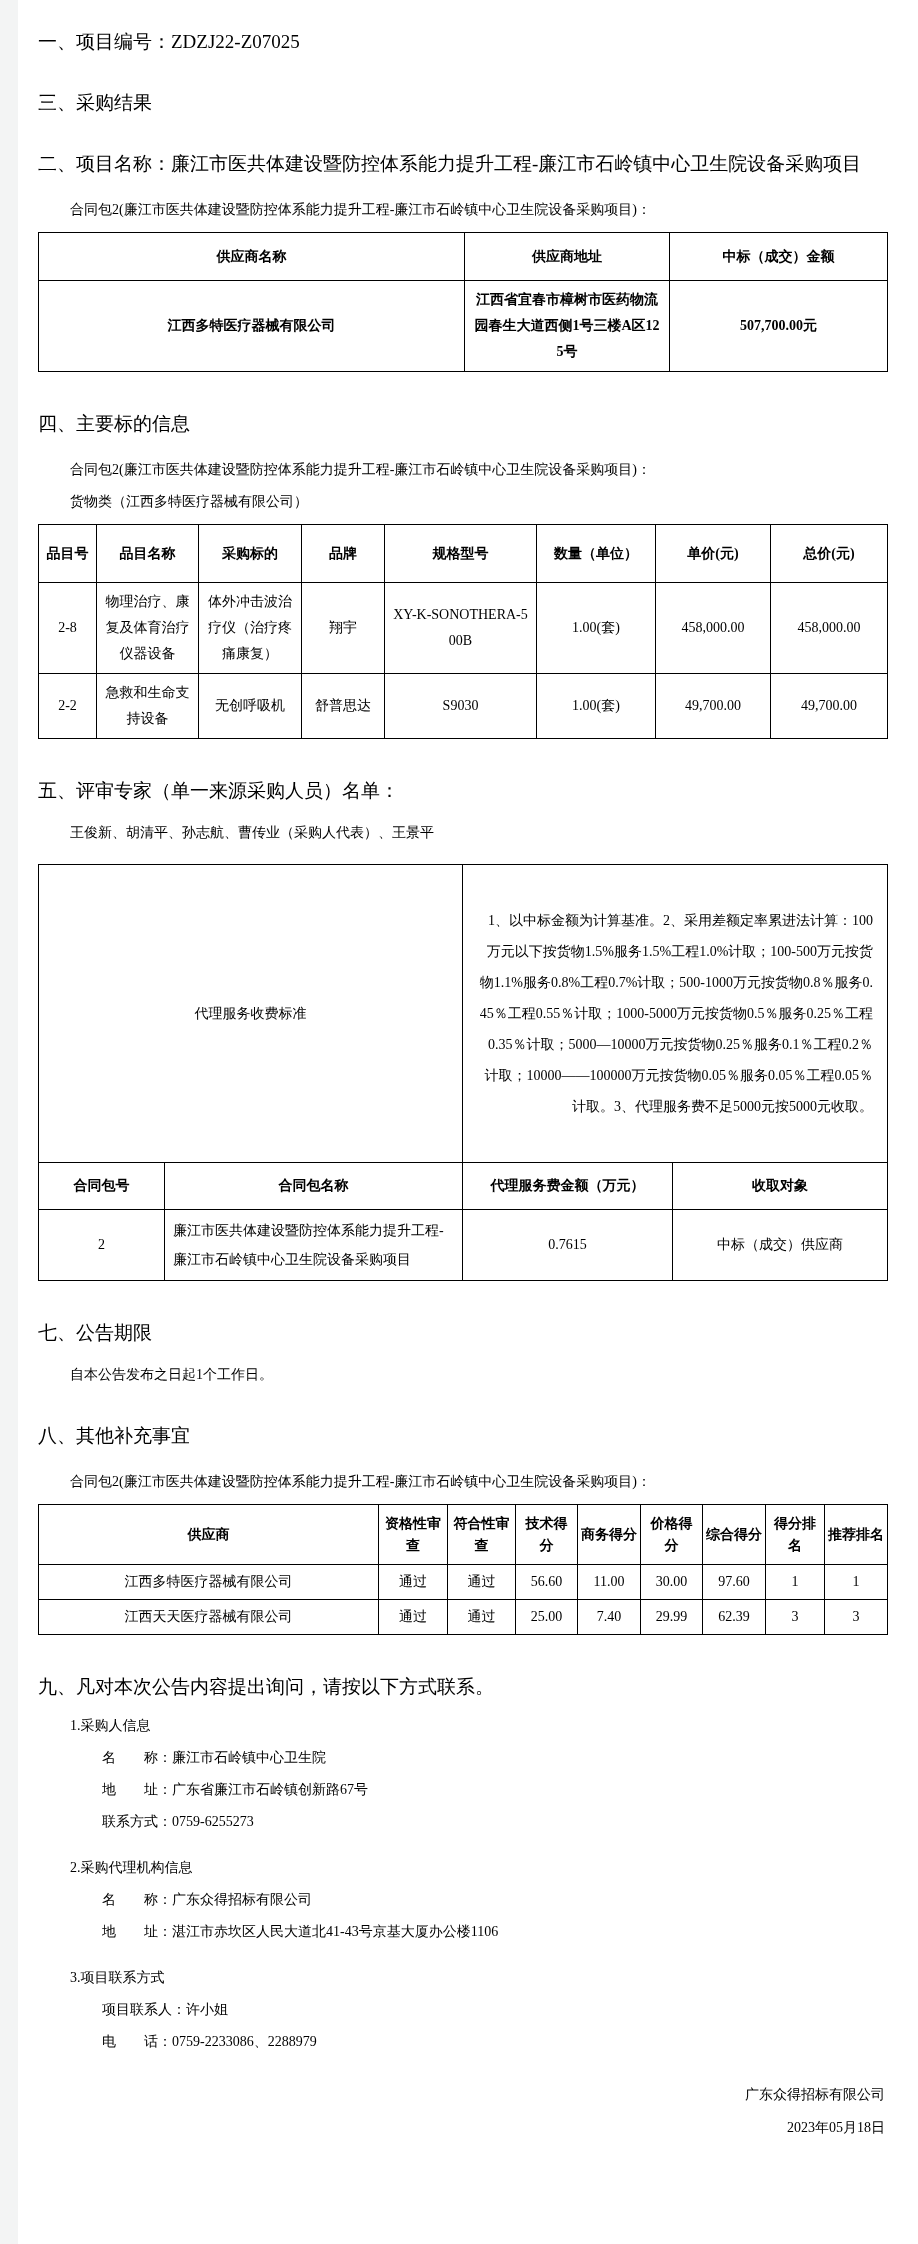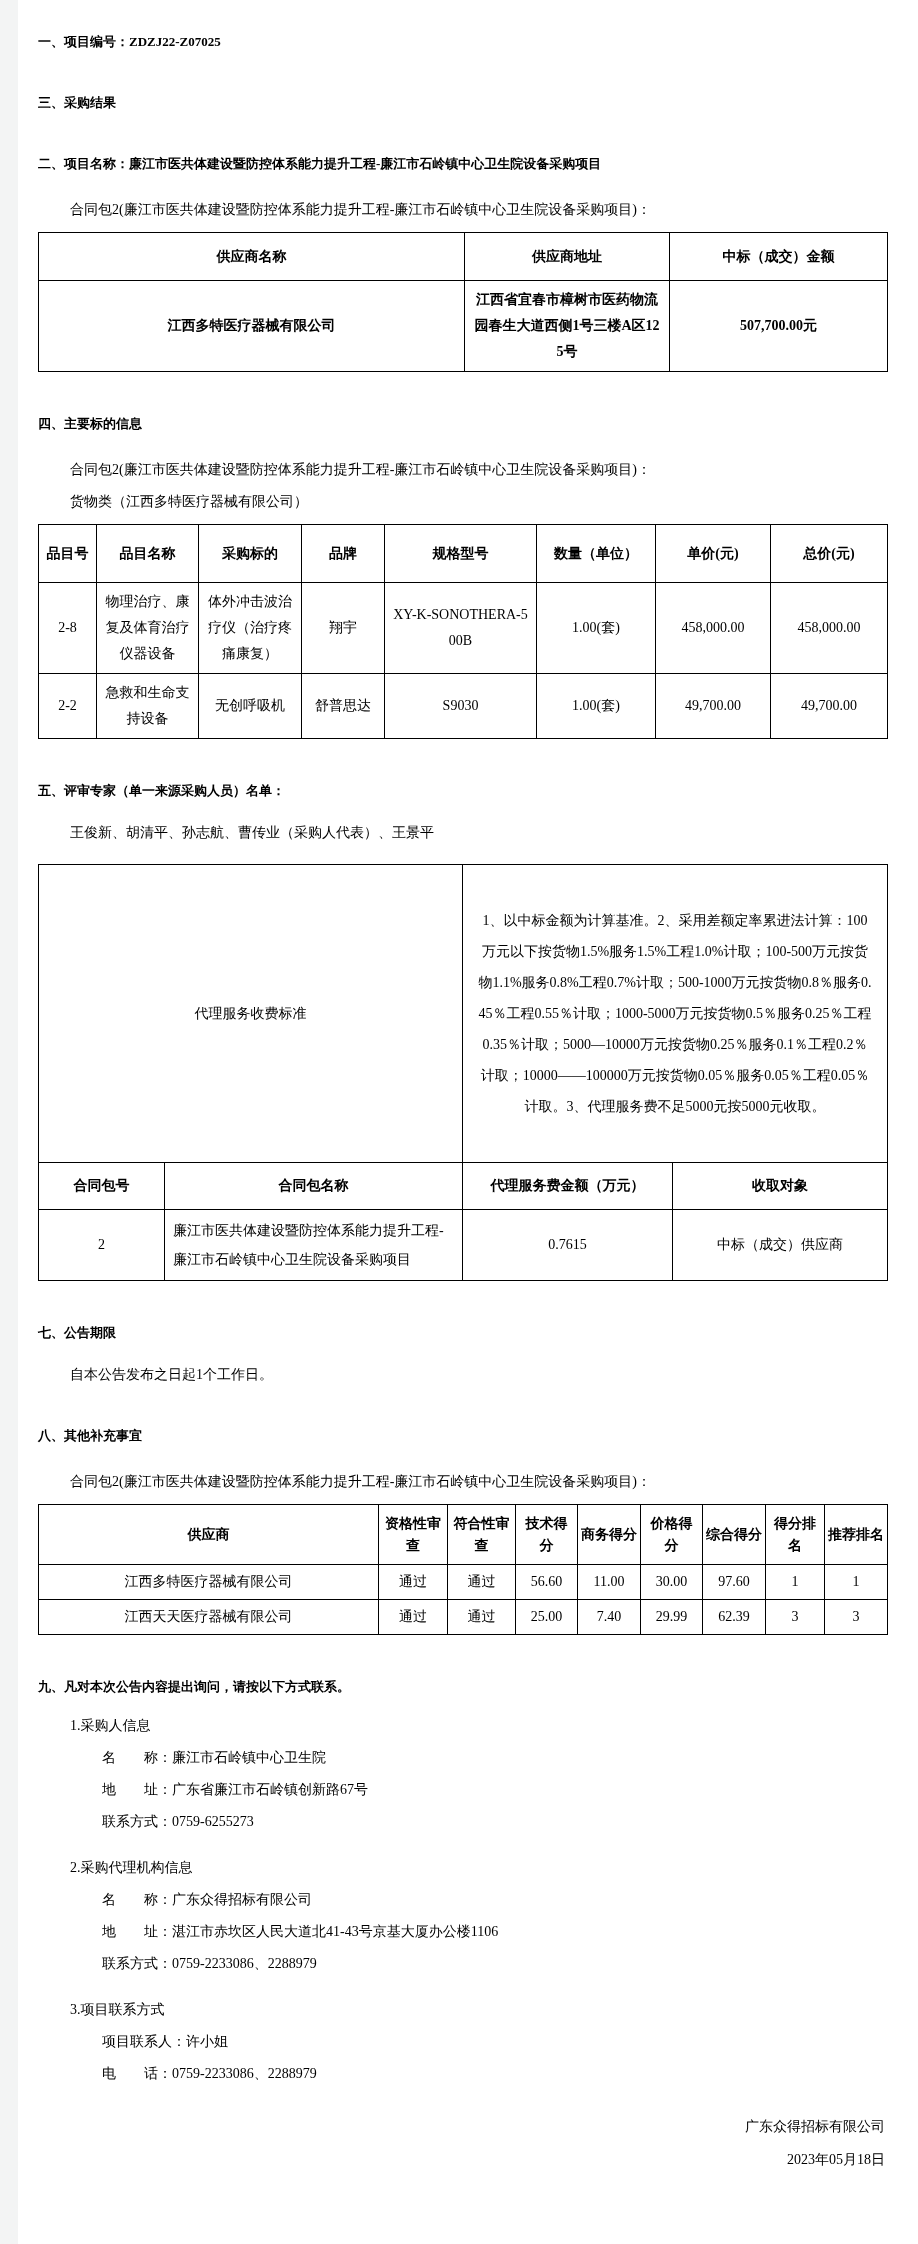--- a/index.html
+++ b/index.html
@@ -7,21 +7,21 @@
   body {
     background:#ffffff;
     font-family:"Liberation Serif","DejaVu Serif",serif;
     color:#000;
     font-size:14px;
   }
   .page { position:relative; width:918px; min-height:2244px; margin:0 auto; background:#fff; overflow:hidden; }
   .gutter { position:absolute; left:0; top:0; width:18px; height:100%; background:#f3f4f4; }
   .content { padding:24px 31px 0 38px; }
 
-  .sec { font-weight:bold; font-size:13px; line-height:19px; margin:42px 0 0 0; }
+  .sec { font-weight:normal; font-size:19px; line-height:19px; margin:42px 0 0 0; }
   .sec.first { margin-top:8px; }
   .sub-line { margin:27px 0 13px 32px; line-height:19px; }
   .goods-line { margin:11px 0 13px 32px; line-height:19px; }
   .plain-line { margin:23px 0 0 32px; line-height:19px; }
 
   table { border-collapse:collapse; table-layout:fixed; width:849px; background:#fff; }
   th,td {
     border:1px solid #000;
     padding:6px 8px;
     text-align:center;
@@ -30,21 +30,21 @@
     font-size:14px;
     word-break:break-all;
     font-weight:normal;
   }
   th { font-weight:bold; }
   .t1 th { height:48px; }
   .t1 td { height:84px;font-weight:bold; }
   .t2 th { height:58px; line-height:24px; padding:13px 6px; }
   .num { text-align:center; }
   .fee-std-label { height:298px; }
-  .fee-std-text { text-align:center; line-height:31px; padding:10px 14px; }
+  .fee-std-text { text-align:right; line-height:31px; padding:10px 14px; }
   .t3 th { height:47px; }
   .t3 td.pkg-name { text-align:left; line-height:29px; }
   .t4 th { line-height:22px; padding:7px 3px; height:60px; }
   .t4 td { line-height:20px; padding:7px 3px; }
 
   .cgroup-title { margin:14px 0 0 32px; line-height:32px; }
   .cline { margin:0 0 0 64px; line-height:32px; }
   .sign-block { text-align:right; margin-top:20px; padding-right:2px; }
   .sign-line { line-height:33px; }
 </style>
@@ -223,21 +223,20 @@
       <div class="cgroup-title">1.采购人信息</div>
       <div class="cline"><span>名　　称：</span><span>廉江市石岭镇中心卫生院</span></div>
       <div class="cline"><span>地　　址：</span><span>广东省廉江市石岭镇创新路67号</span></div>
       <div class="cline"><span>联系方式：</span><span>0759-6255273</span></div>
     </div>
 
     <div>
       <div class="cgroup-title">2.采购代理机构信息</div>
       <div class="cline"><span>名　　称：</span><span>广东众得招标有限公司</span></div>
       <div class="cline"><span>地　　址：</span><span>湛江市赤坎区人民大道北41-43号京基大厦办公楼1106</span></div>
-      <div class="cline"><span>联系方式：</span><span>0759-2233086、2288979</span></div>
     </div>
 
     <div>
       <div class="cgroup-title">3.项目联系方式</div>
       <div class="cline"><span>项目联系人：</span><span>许小姐</span></div>
       <div class="cline"><span>电　　话：</span><span>0759-2233086、2288979</span></div>
     </div>
 
     <div class="sign-block">
       <div class="sign-line">广东众得招标有限公司</div>

